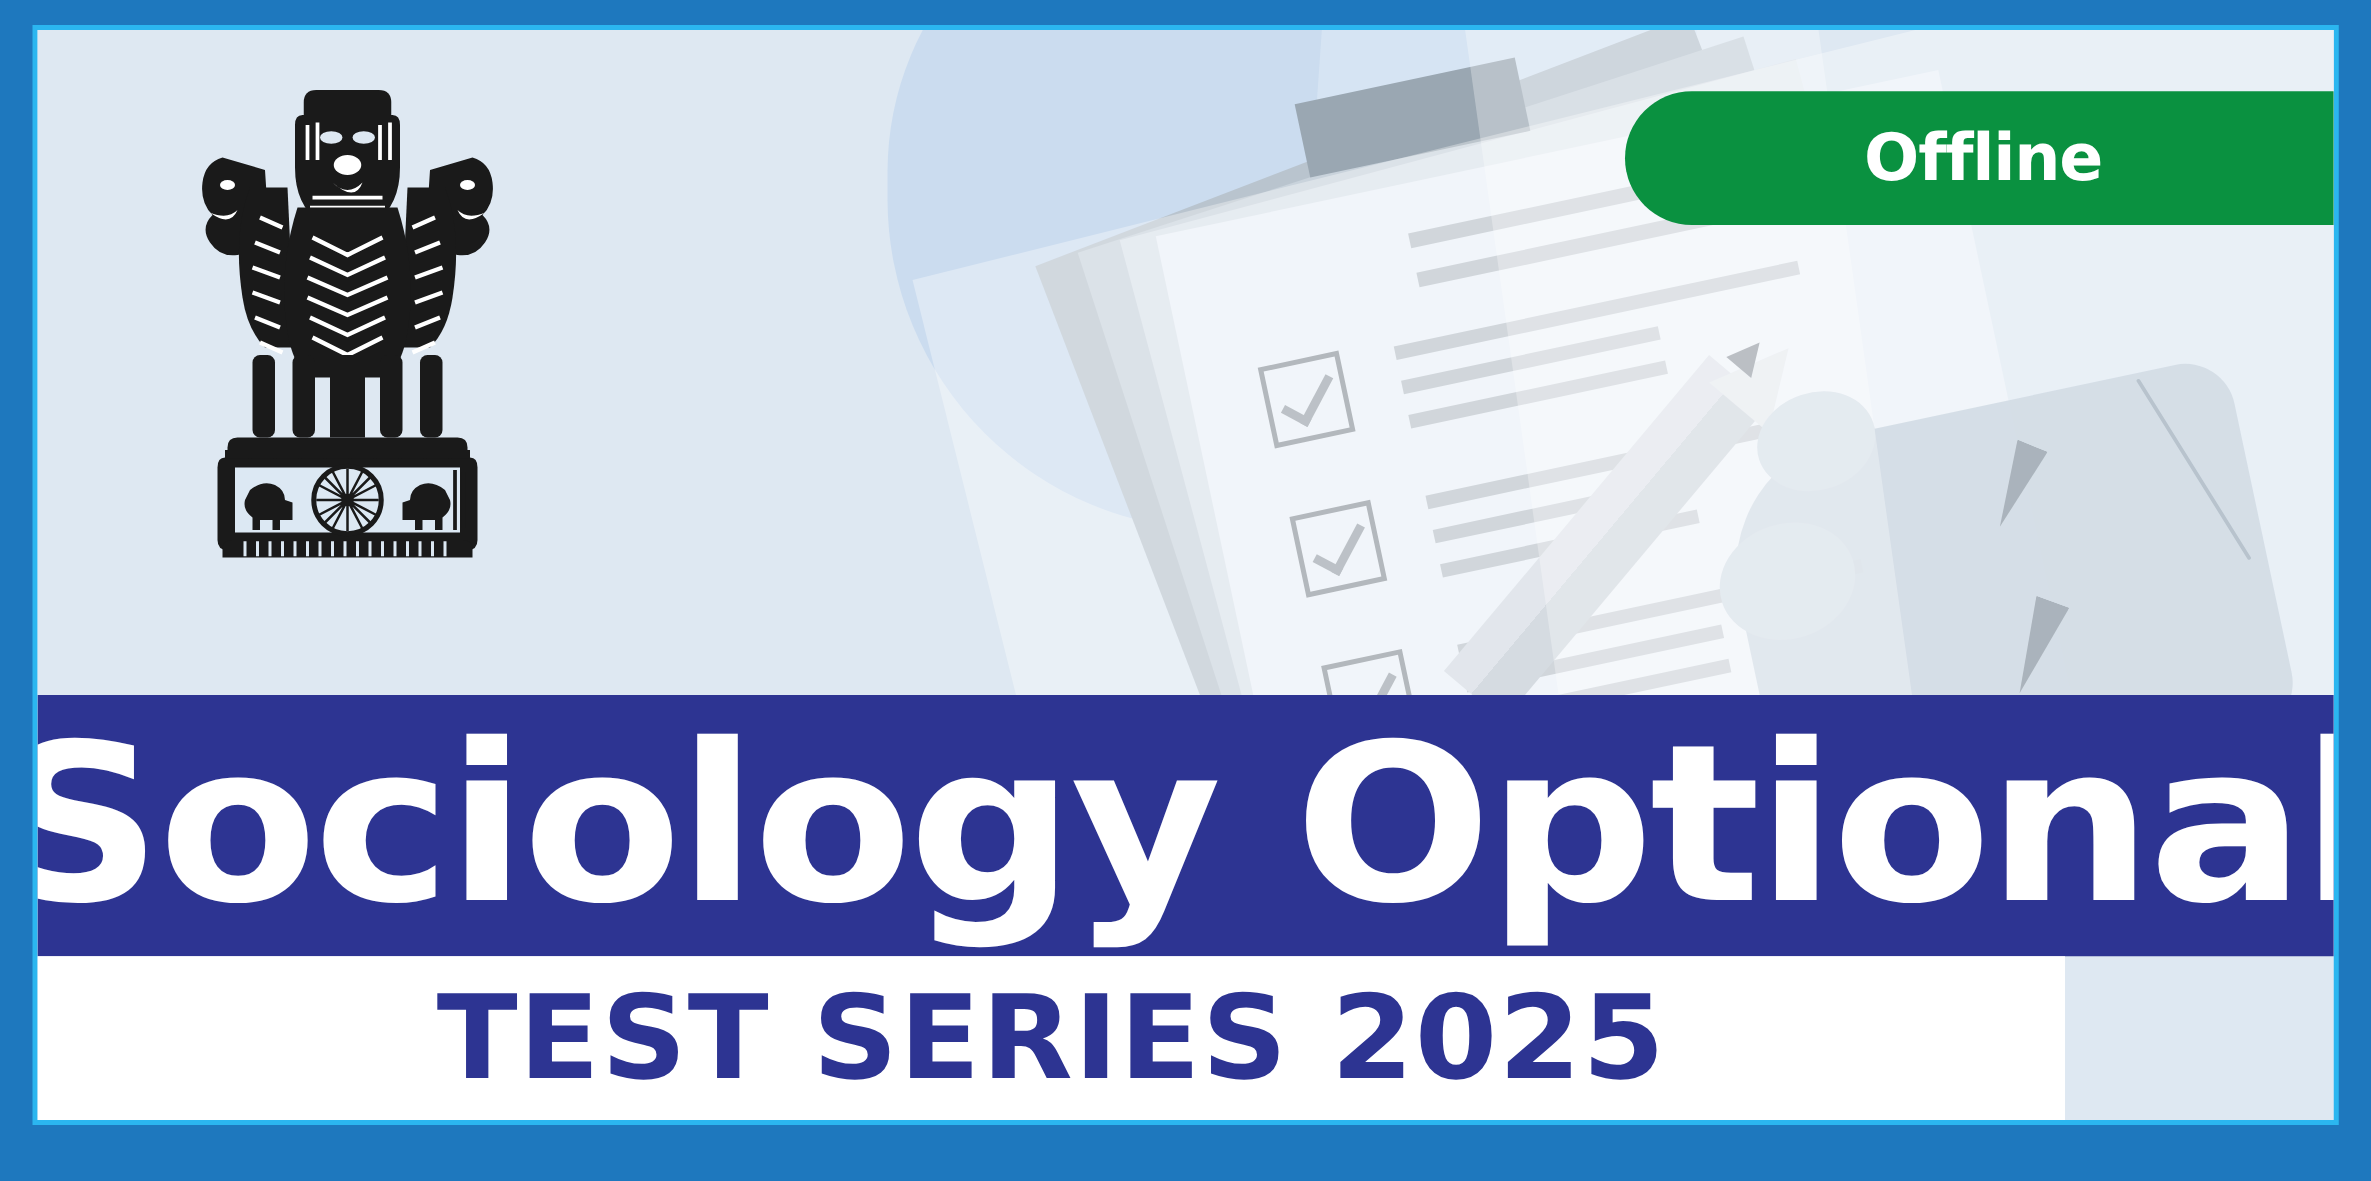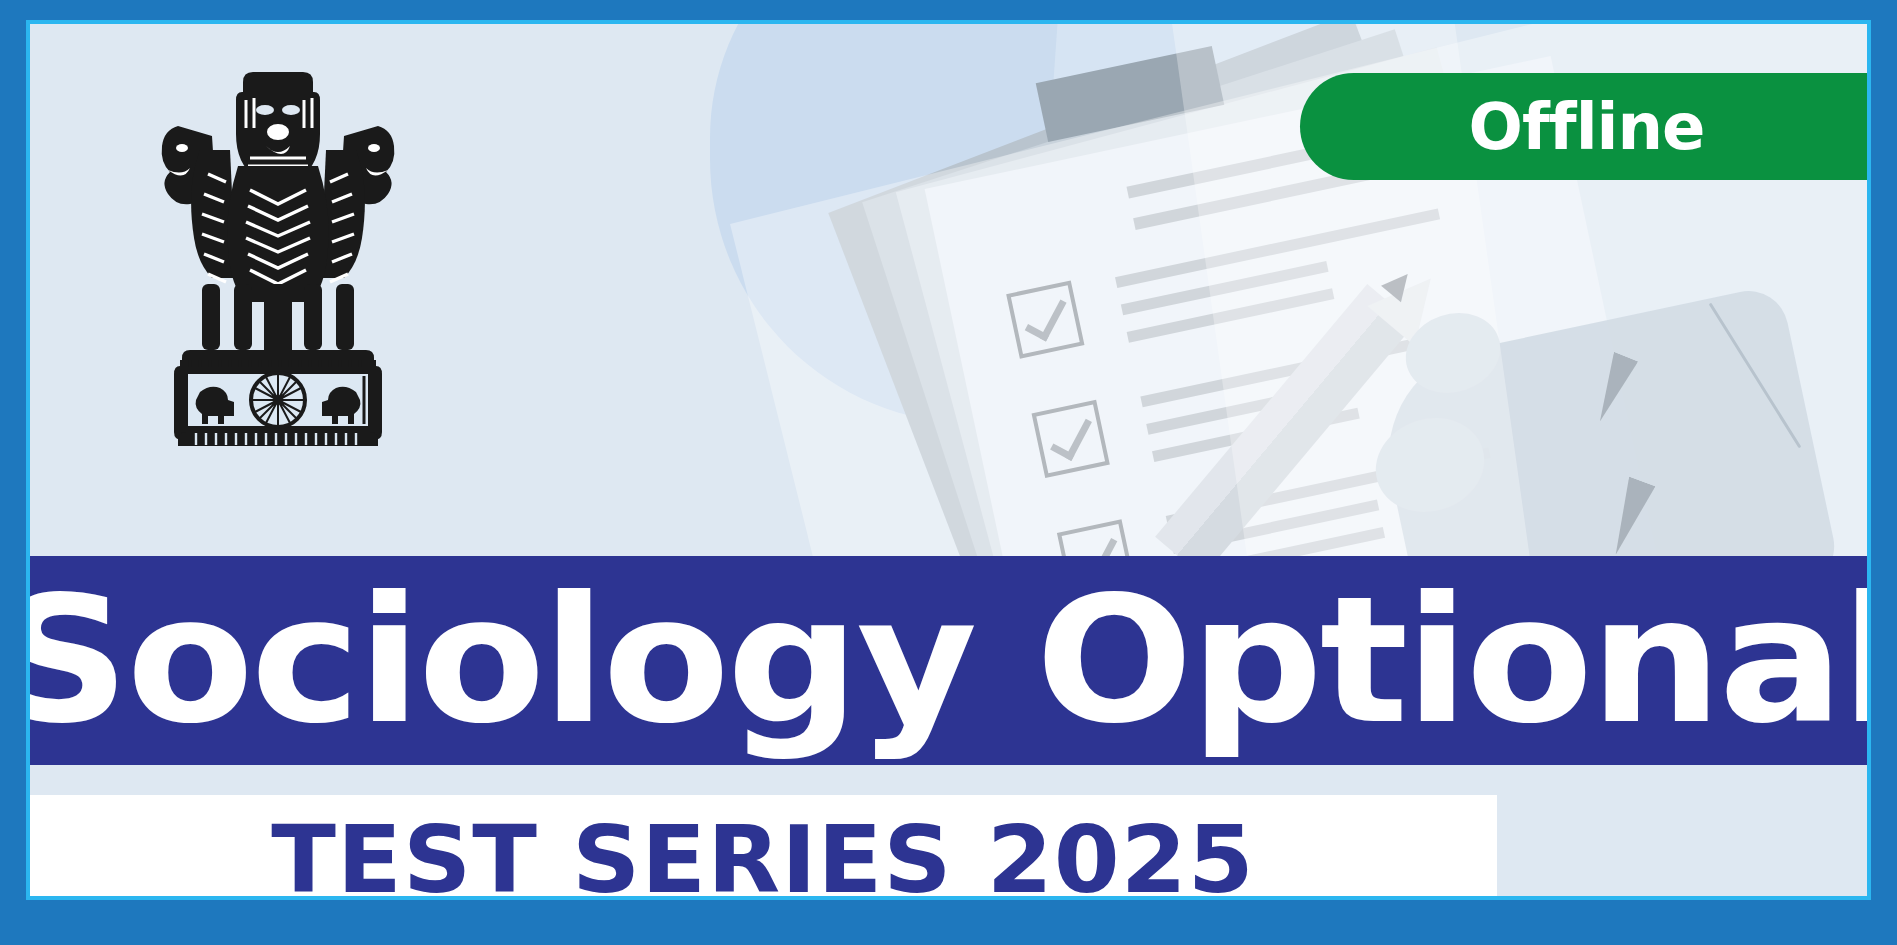--- a/index.html
+++ b/index.html
@@ -254,21 +254,21 @@
     background: #0A9140;
     border-radius: 54px 0 0 54px;
     display: flex;
     align-items: center;
     justify-content: center;
     box-sizing: border-box;
     padding-right: 24px;
   }
   #offline-label {
     color: #ffffff;
-    font-size: 64px;
+    font-size: 52px;
     font-weight: 700;
     letter-spacing: -1px;
     font-family: "DejaVu Sans", "Liberation Sans", sans-serif;
     line-height: 1;
   }
 
   
   #title-band {
     position: absolute;
     left: 0;
@@ -290,27 +290,26 @@
     font-family: "DejaVu Sans", "Liberation Sans", sans-serif;
     white-space: nowrap;
     transform: scaleX(1.06);
   }
 
   
   #subtitle-band {
     position: absolute;
     left: 0;
     top: 741px;
-    width: 1467px;
+    width: 1622px;
     height: 131px;
     background: #ffffff;
     display: flex;
     align-items: center;
     justify-content: center;
-    margin-top: 30px;
   }
   #subtitle-text {
     color: #2D3492;
     font-size: 93px;
     font-weight: 700;
     letter-spacing: 1px;
     line-height: 1;
     font-family: "DejaVu Sans", "Liberation Sans", sans-serif;
     white-space: nowrap;
     transform: scaleX(1.02);

